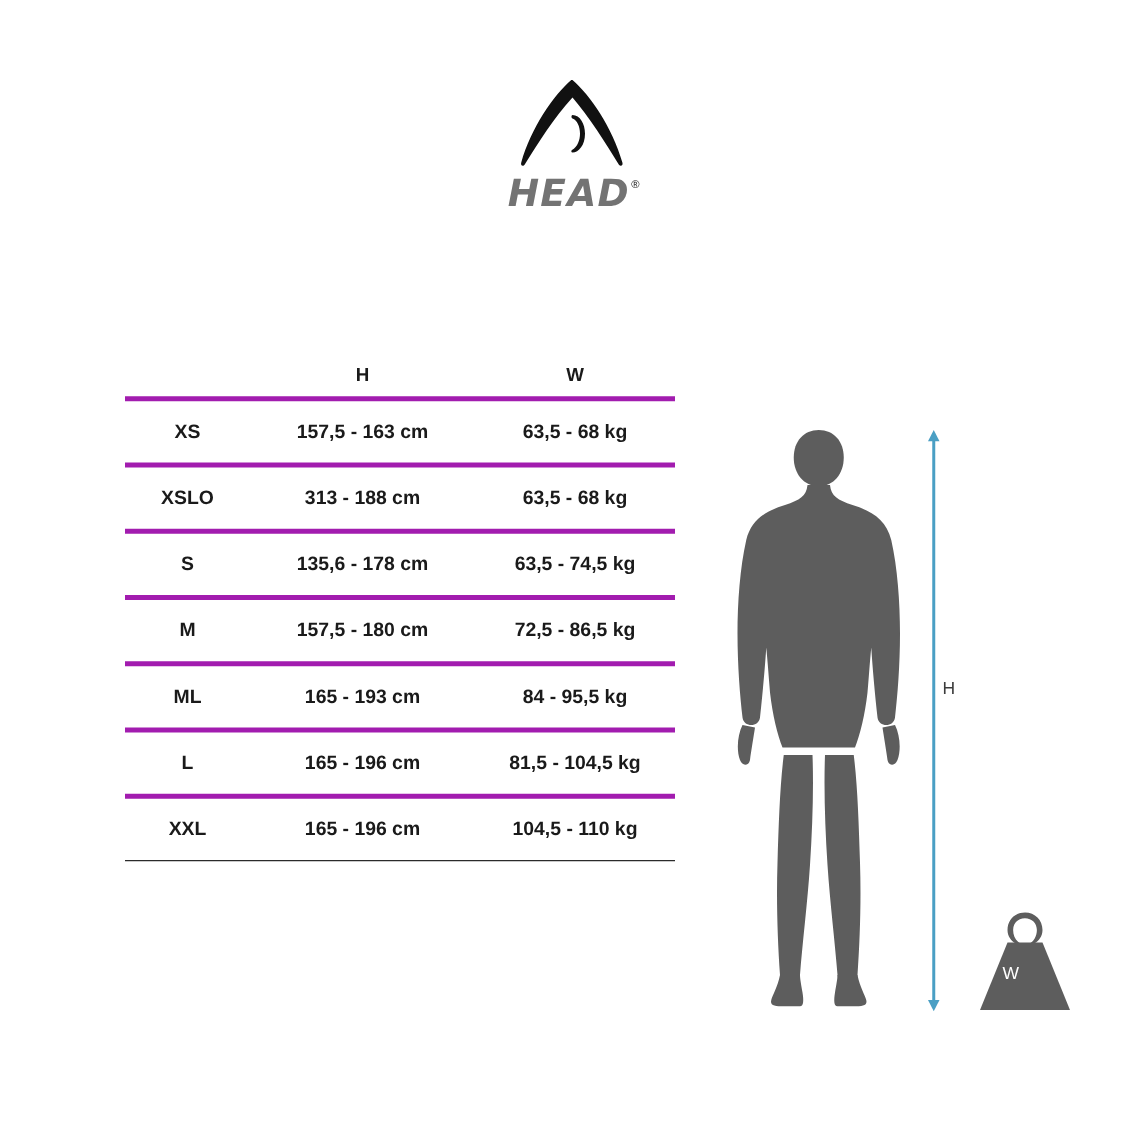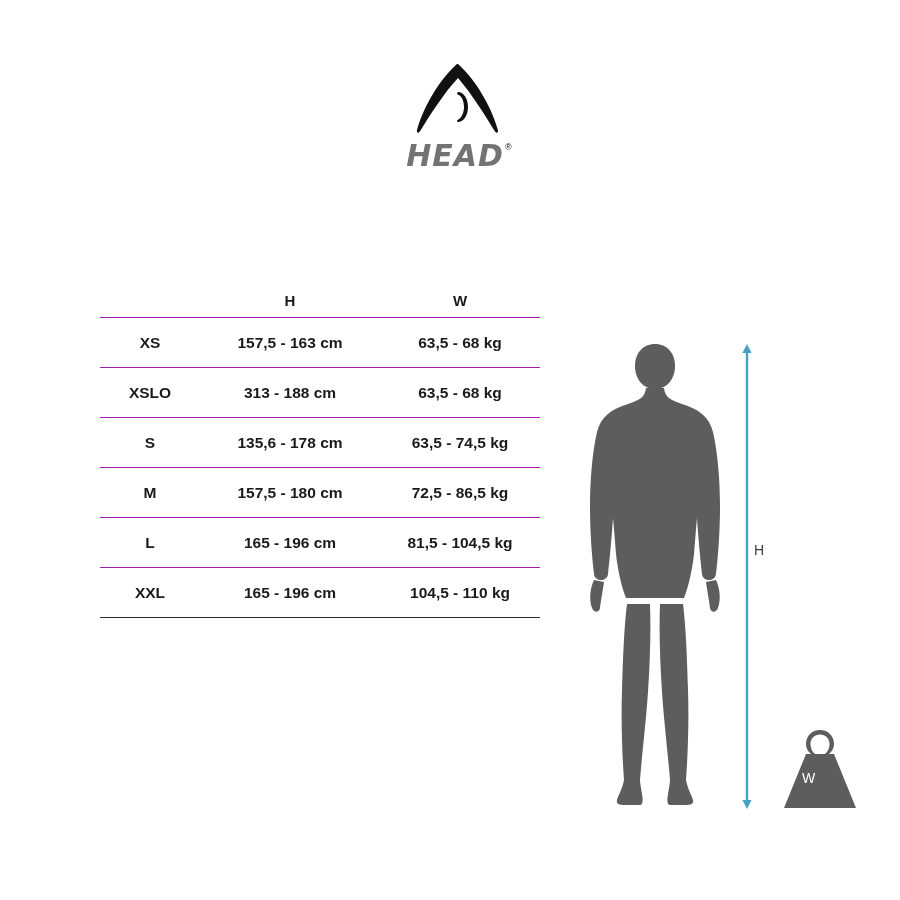--- a/index.html
+++ b/index.html
@@ -68,21 +68,21 @@
     vertical-align: middle;
     font-weight: bold;
     color: #1a1a1a;
   }
   #size-table thead th {
     height: 34px;
     font-size: 15px;
     border: none;
   }
   #size-table tbody tr {
-    border-top: 1px solid #a21caf;
+    border-top: 4px solid #a21caf;
   }
   #size-table tbody tr:last-child {
     border-bottom: 1px solid #2b2b2b;
   }
   .col-size { width: 100px; }
   .col-h { width: 180px; }
   .col-w { width: 160px; }
   .val { font-weight: normal; }
 
   
@@ -160,20 +160,25 @@
     </tr>
     <tr>
       <td class="col-size">S</td>
       <td class="col-h val">135,6 - 178 cm</td>
       <td class="col-w val">63,5 - 74,5 kg</td>
     </tr>
     <tr>
       <td class="col-size">M</td>
       <td class="col-h val">157,5 - 180 cm</td>
       <td class="col-w val">72,5 - 86,5 kg</td>
+    </tr>
+    <tr>
+      <td class="col-size">ML</td>
+      <td class="col-h val">165 - 193 cm</td>
+      <td class="col-w val">84 - 95,5 kg</td>
     </tr>
     <tr>
       <td class="col-size">L</td>
       <td class="col-h val">165 - 196 cm</td>
       <td class="col-w val">81,5 - 104,5 kg</td>
     </tr>
     <tr>
       <td class="col-size">XXL</td>
       <td class="col-h val">165 - 196 cm</td>
       <td class="col-w val">104,5 - 110 kg</td>

